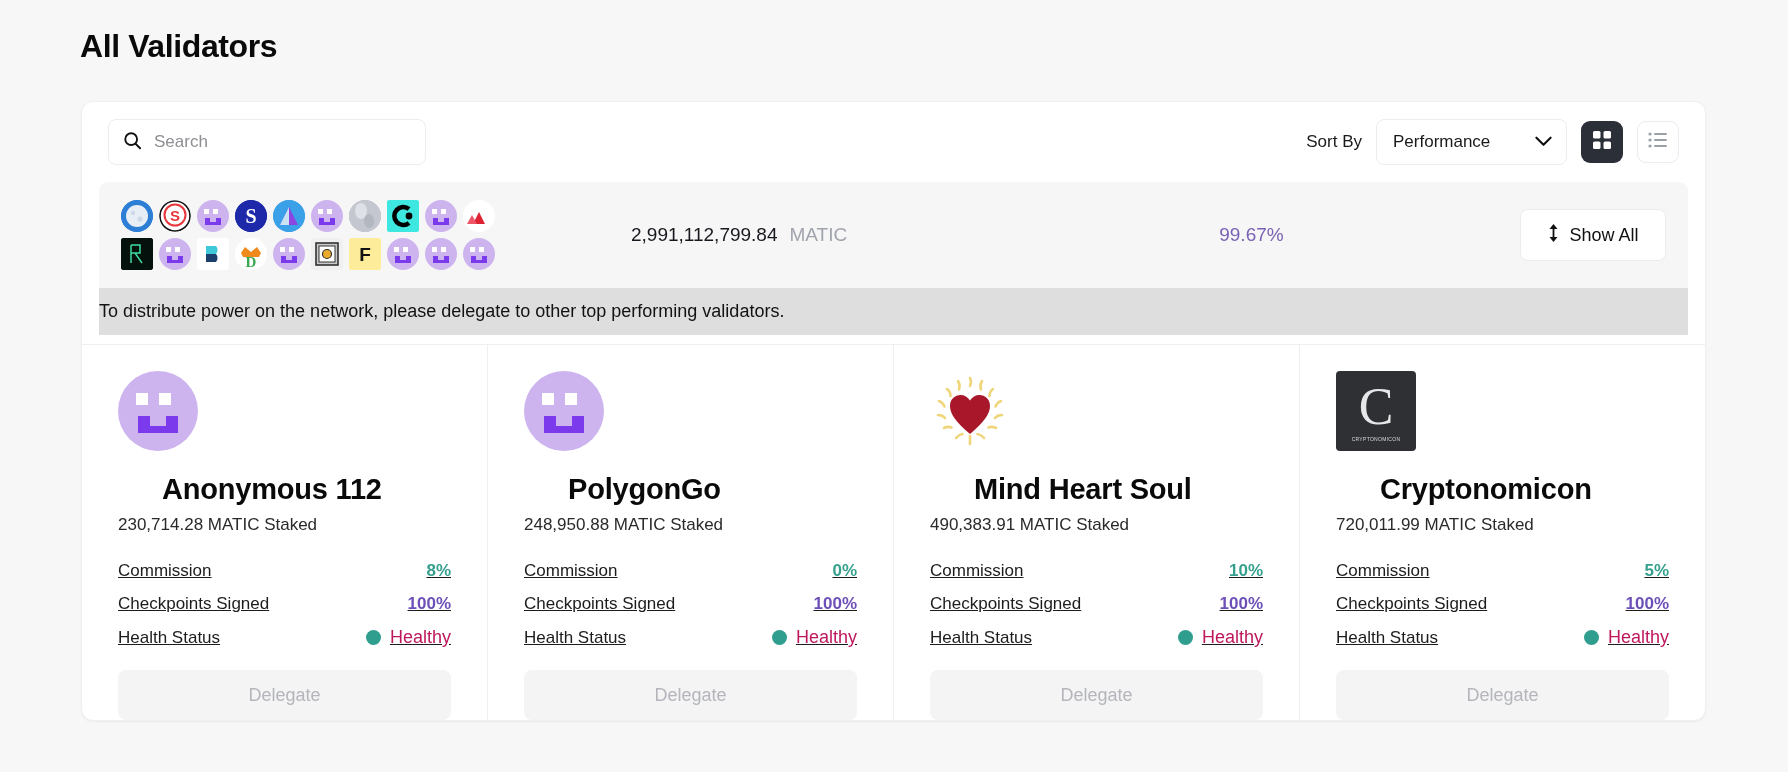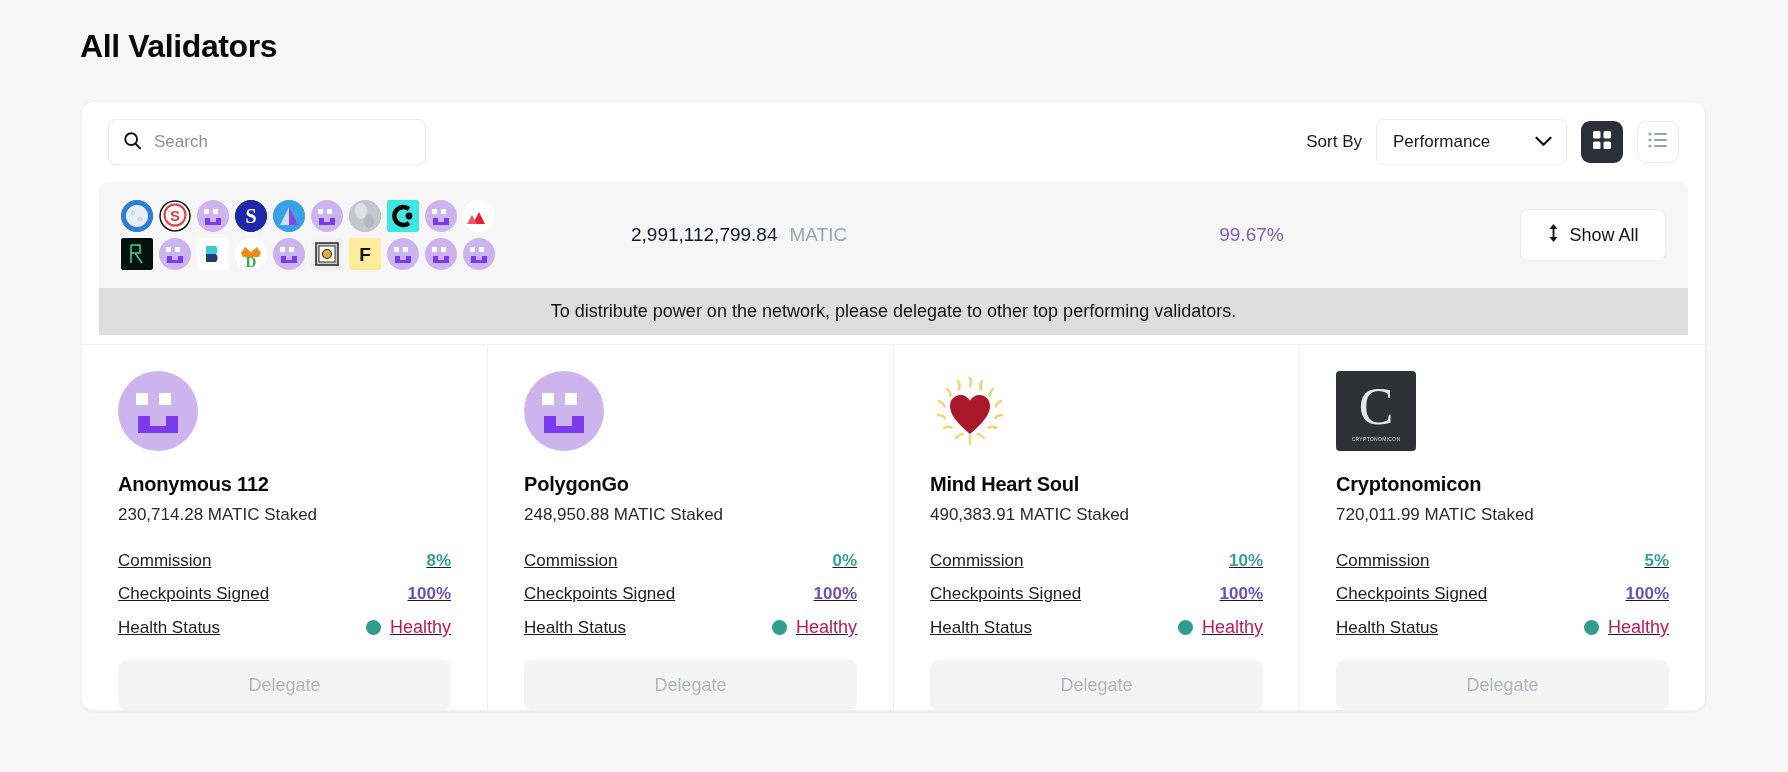--- a/index.html
+++ b/index.html
@@ -166,21 +166,21 @@
     cursor: pointer;
   }
 
   
   .notice {
     margin: 0 17px;
     background: #dededf;
     height: 47px;
     display: flex;
     align-items: center;
-    justify-content: center;
+    justify-content: flex-start;
     font-size: 18px;
     color: #121212;
   }
 
   
   .cards {
     display: flex;
     border-top: 1px solid #efefef;
     margin-top: 9px;
   }
@@ -205,25 +205,26 @@
     box-shadow: 23px 0 0 #fff;
   }
   .card-logo.face::after {
     top: 45px; left: 20px;
     width: 40px; height: 17px;
     clip-path: polygon(0 0,12px 0,12px 10px,28px 10px,28px 0,40px 0,40px 17px,0 17px);
   }
   .card-logo.square { border-radius: 4px; }
 
   .card-name {
-    font-size: 20px;
+    font-size: 29px;
     font-weight: 700;
     color: #0a0a0a;
     letter-spacing: -0.2px;
     margin-bottom: 9px;
+    margin-left: 44px;
   }
   .card-staked {
     font-size: 17px;
     color: #2a2a2a;
     margin-bottom: 26px;
   }
   .card-rows { display: flex; flex-direction: column; gap: 13px; }
   .crow {
     display: flex;
     align-items: center;

